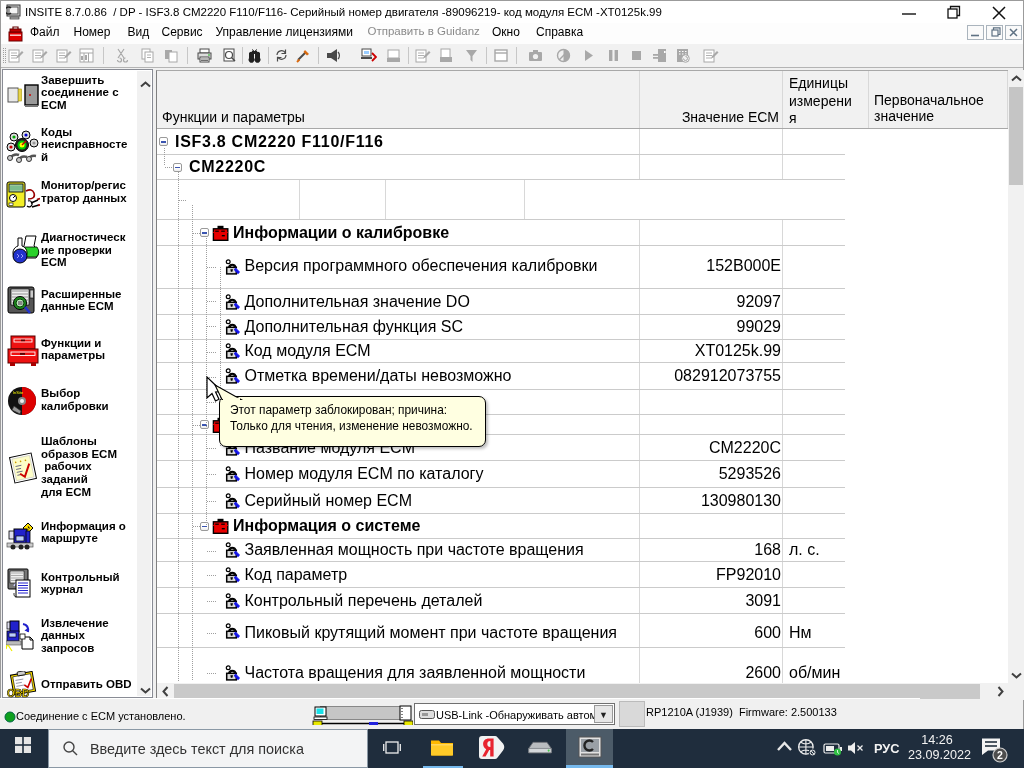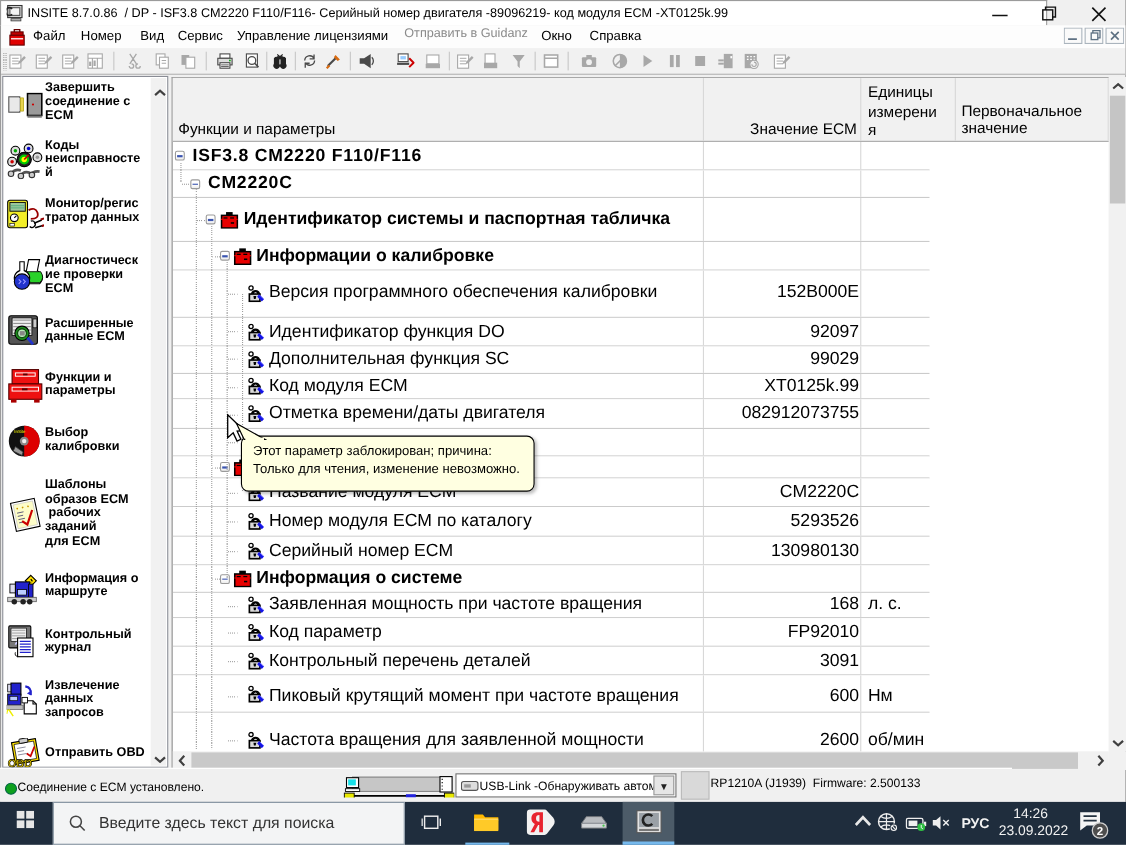--- a/index.html
+++ b/index.html
@@ -1,20 +1,20 @@
 <!DOCTYPE html>
 <html><head><meta charset="utf-8">
 <style>
 *{margin:0;padding:0;box-sizing:border-box;}
 html,body{width:1024px;height:768px;overflow:hidden;background:#fff;
  font-family:"Liberation Sans",sans-serif;}
 #stage{position:absolute;left:0;top:0;width:1024px;height:768px;background:#f0f0f0;}
 .abs{position:absolute;}
 
-#titlebar{left:0;top:0;width:952px;height:23px;background:#fff;border-left:1px solid #9b9b9b;border-top:1px solid #9b9b9b;border-right:1px solid #9b9b9b;}
+#titlebar{left:0;top:0;width:1024px;height:23px;background:#fff;border-left:1px solid #9b9b9b;border-top:1px solid #9b9b9b;border-right:1px solid #9b9b9b;}
 #title-text{left:24px;top:4.5px;font-size:11.5px;color:#000;white-space:nowrap;}
 .capbtn{top:2px;width:30px;height:19px;text-align:center;color:#111;}
 
 #menubar{left:1px;top:23px;width:1022px;height:21px;background:#fdfdfd;}
 .menuitem{position:absolute;top:1.5px;font-size:12px;color:#000;white-space:nowrap;}
 
 #toolbar{left:1px;top:44px;width:1022px;height:24px;background:#f1f1f1;border-bottom:1px solid #b4b4b4;}
 .tbsep{position:absolute;top:3px;width:1px;height:17px;background:#c7c7c7;}
 .tbi{position:absolute;top:3px;width:17px;height:17px;}
 
@@ -438,34 +438,20 @@
           </div>
   <div class="c2">
             <span style="position:relative;top:0px"></span>
           </div>
   <div class="c3">
             <span style="position:relative;top:0px"></span>
           </div>
   <div class="c4"></div>
         </div>
         <div class="trow" style="height:40px">
-  <div class="c1">
-            <span style="position:absolute;left:30px;top:50%;margin-top:-4.5px;width:9px;height:9px;border:1px solid #9a9a9a;border-radius:2px;background:linear-gradient(#fff 55%,#ececec);display:inline-block;box-sizing:border-box">
-              <span style="position:absolute;left:1px;top:3px;width:5px;height:1.5px;background:#3b55b0"></span>
-            </span>
-            <svg style="position:absolute;left:43px;top:50%;margin-top:-8px" width="17" height="16" viewBox="0 0 17 16">
-              <rect x="5.5" y="0.8" width="6" height="3.5" fill="#000"></rect>
-              <rect x="1.4" y="3.8" width="14.4" height="11.5" fill="#e80000" stroke="#000" stroke-width="1.4"></rect>
-              <rect x="3.2" y="5.6" width="3.6" height="1.3" fill="#000"></rect>
-              <rect x="9.2" y="5.6" width="3.6" height="1.3" fill="#000"></rect>
-              <path d="M1 7.4 h15" stroke="#e80000" stroke-width="1"></path>
-              <rect x="9.8" y="10" width="3" height="1.4" fill="#000"></rect>
-            </svg>
-            <span class="bold" style="position:absolute;left:64.5px;top:calc(50% + 0px);transform:translateY(-50%);font-size:16px">Идентификатор системы и паспортная табличка</span>
-          </div>
   <div class="c2">
             <span style="position:relative;top:0px"></span>
           </div>
   <div class="c3">
             <span style="position:relative;top:0px"></span>
           </div>
   <div class="c4"></div>
         </div>
         <div class="trow" style="height:26px">
   <div class="c1">
@@ -515,21 +501,21 @@
   <div class="c1">
             <svg style="position:absolute;left:67.5px;top:50%;margin-top:-8px" width="16" height="16" viewBox="0 0 16 16">
               <circle cx="3.2" cy="2.8" r="1.9" fill="#fff" stroke="#000" stroke-width="1.2"></circle>
               <path d="M3.8 8.2 a3.6 3.6 0 0 1 7 0" fill="none" stroke="#000" stroke-width="1.5"></path>
               <path d="M5.2 8.2 a2.1 2.1 0 0 1 4.2 0" fill="none" stroke="#000" stroke-width="1.1"></path>
               <rect x="1.7" y="8.3" width="9.6" height="6.6" fill="#d9d9d9" stroke="#000" stroke-width="1.5"></rect>
               <path d="M5.4 10.2 h2.6 l-0.6 2.6 h-1.6 Z" fill="#000"></path>
               <path d="M10.6 8.6 L15 13 L13 15.2 L8.8 10.8 Z" fill="#1414e8"></path>
               <path d="M11 9.2 L14.4 12.6" stroke="#7a7aff" stroke-width="0.8"></path>
             </svg>
-            <span style="position:absolute;left:87.5px;top:calc(50% + 0px);transform:translateY(-50%)">Идентификатор функция DO</span>
+            <span style="position:absolute;left:87.5px;top:calc(50% + 0px);transform:translateY(-50%)">Дополнительная значение DO</span>
           </div>
   <div class="c2">
             <span style="position:relative;top:0px">92097</span>
           </div>
   <div class="c3">
             <span style="position:relative;top:0px"></span>
           </div>
   <div class="c4"></div>
         </div>
         <div class="trow" style="height:25px">
@@ -578,21 +564,21 @@
   <div class="c1">
             <svg style="position:absolute;left:67.5px;top:50%;margin-top:-8px" width="16" height="16" viewBox="0 0 16 16">
               <circle cx="3.2" cy="2.8" r="1.9" fill="#fff" stroke="#000" stroke-width="1.2"></circle>
               <path d="M3.8 8.2 a3.6 3.6 0 0 1 7 0" fill="none" stroke="#000" stroke-width="1.5"></path>
               <path d="M5.2 8.2 a2.1 2.1 0 0 1 4.2 0" fill="none" stroke="#000" stroke-width="1.1"></path>
               <rect x="1.7" y="8.3" width="9.6" height="6.6" fill="#d9d9d9" stroke="#000" stroke-width="1.5"></rect>
               <path d="M5.4 10.2 h2.6 l-0.6 2.6 h-1.6 Z" fill="#000"></path>
               <path d="M10.6 8.6 L15 13 L13 15.2 L8.8 10.8 Z" fill="#1414e8"></path>
               <path d="M11 9.2 L14.4 12.6" stroke="#7a7aff" stroke-width="0.8"></path>
             </svg>
-            <span style="position:absolute;left:87.5px;top:calc(50% + 0px);transform:translateY(-50%)">Отметка времени/даты двигателя</span>
+            <span style="position:absolute;left:87.5px;top:calc(50% + 0px);transform:translateY(-50%)">Отметка времени/даты невозможно</span>
           </div>
   <div class="c2">
             <span style="position:relative;top:0px">082912073755</span>
           </div>
   <div class="c3">
             <span style="position:relative;top:0px"></span>
           </div>
   <div class="c4"></div>
         </div>
         <div class="trow" style="height:25px">

